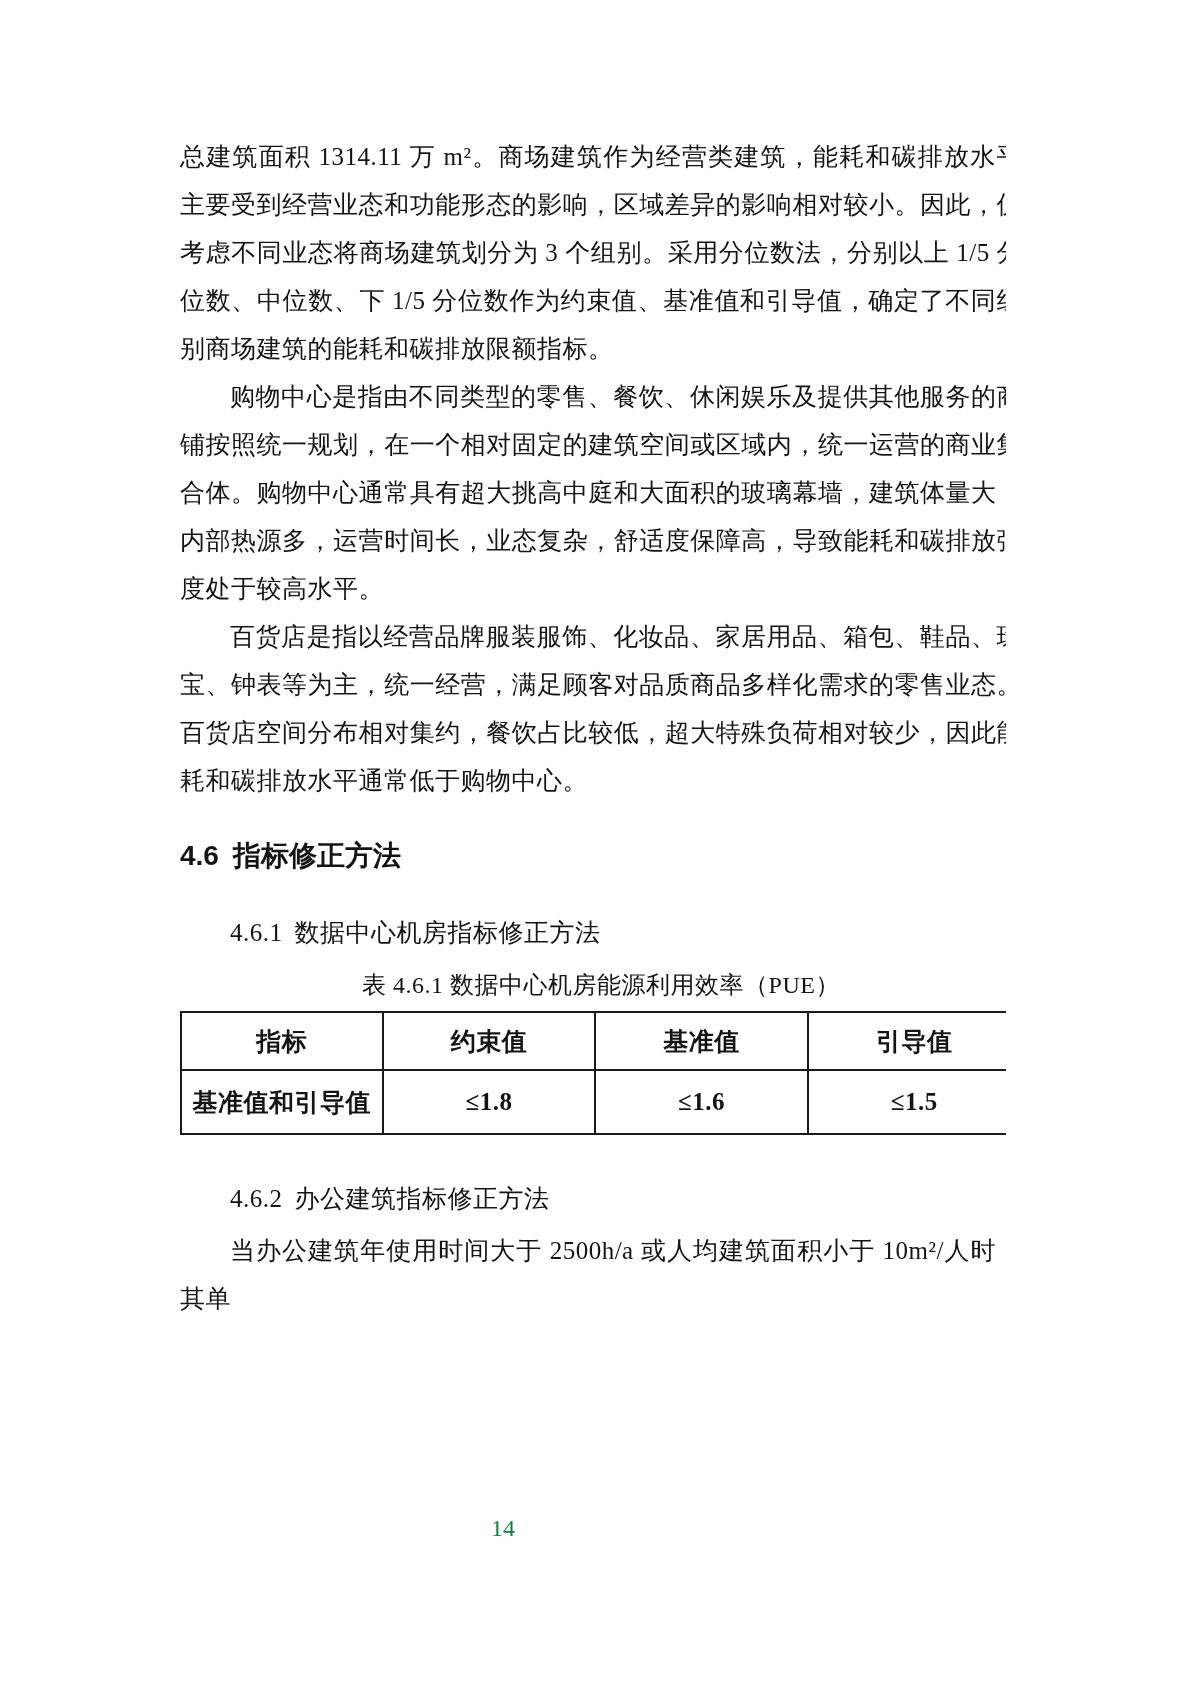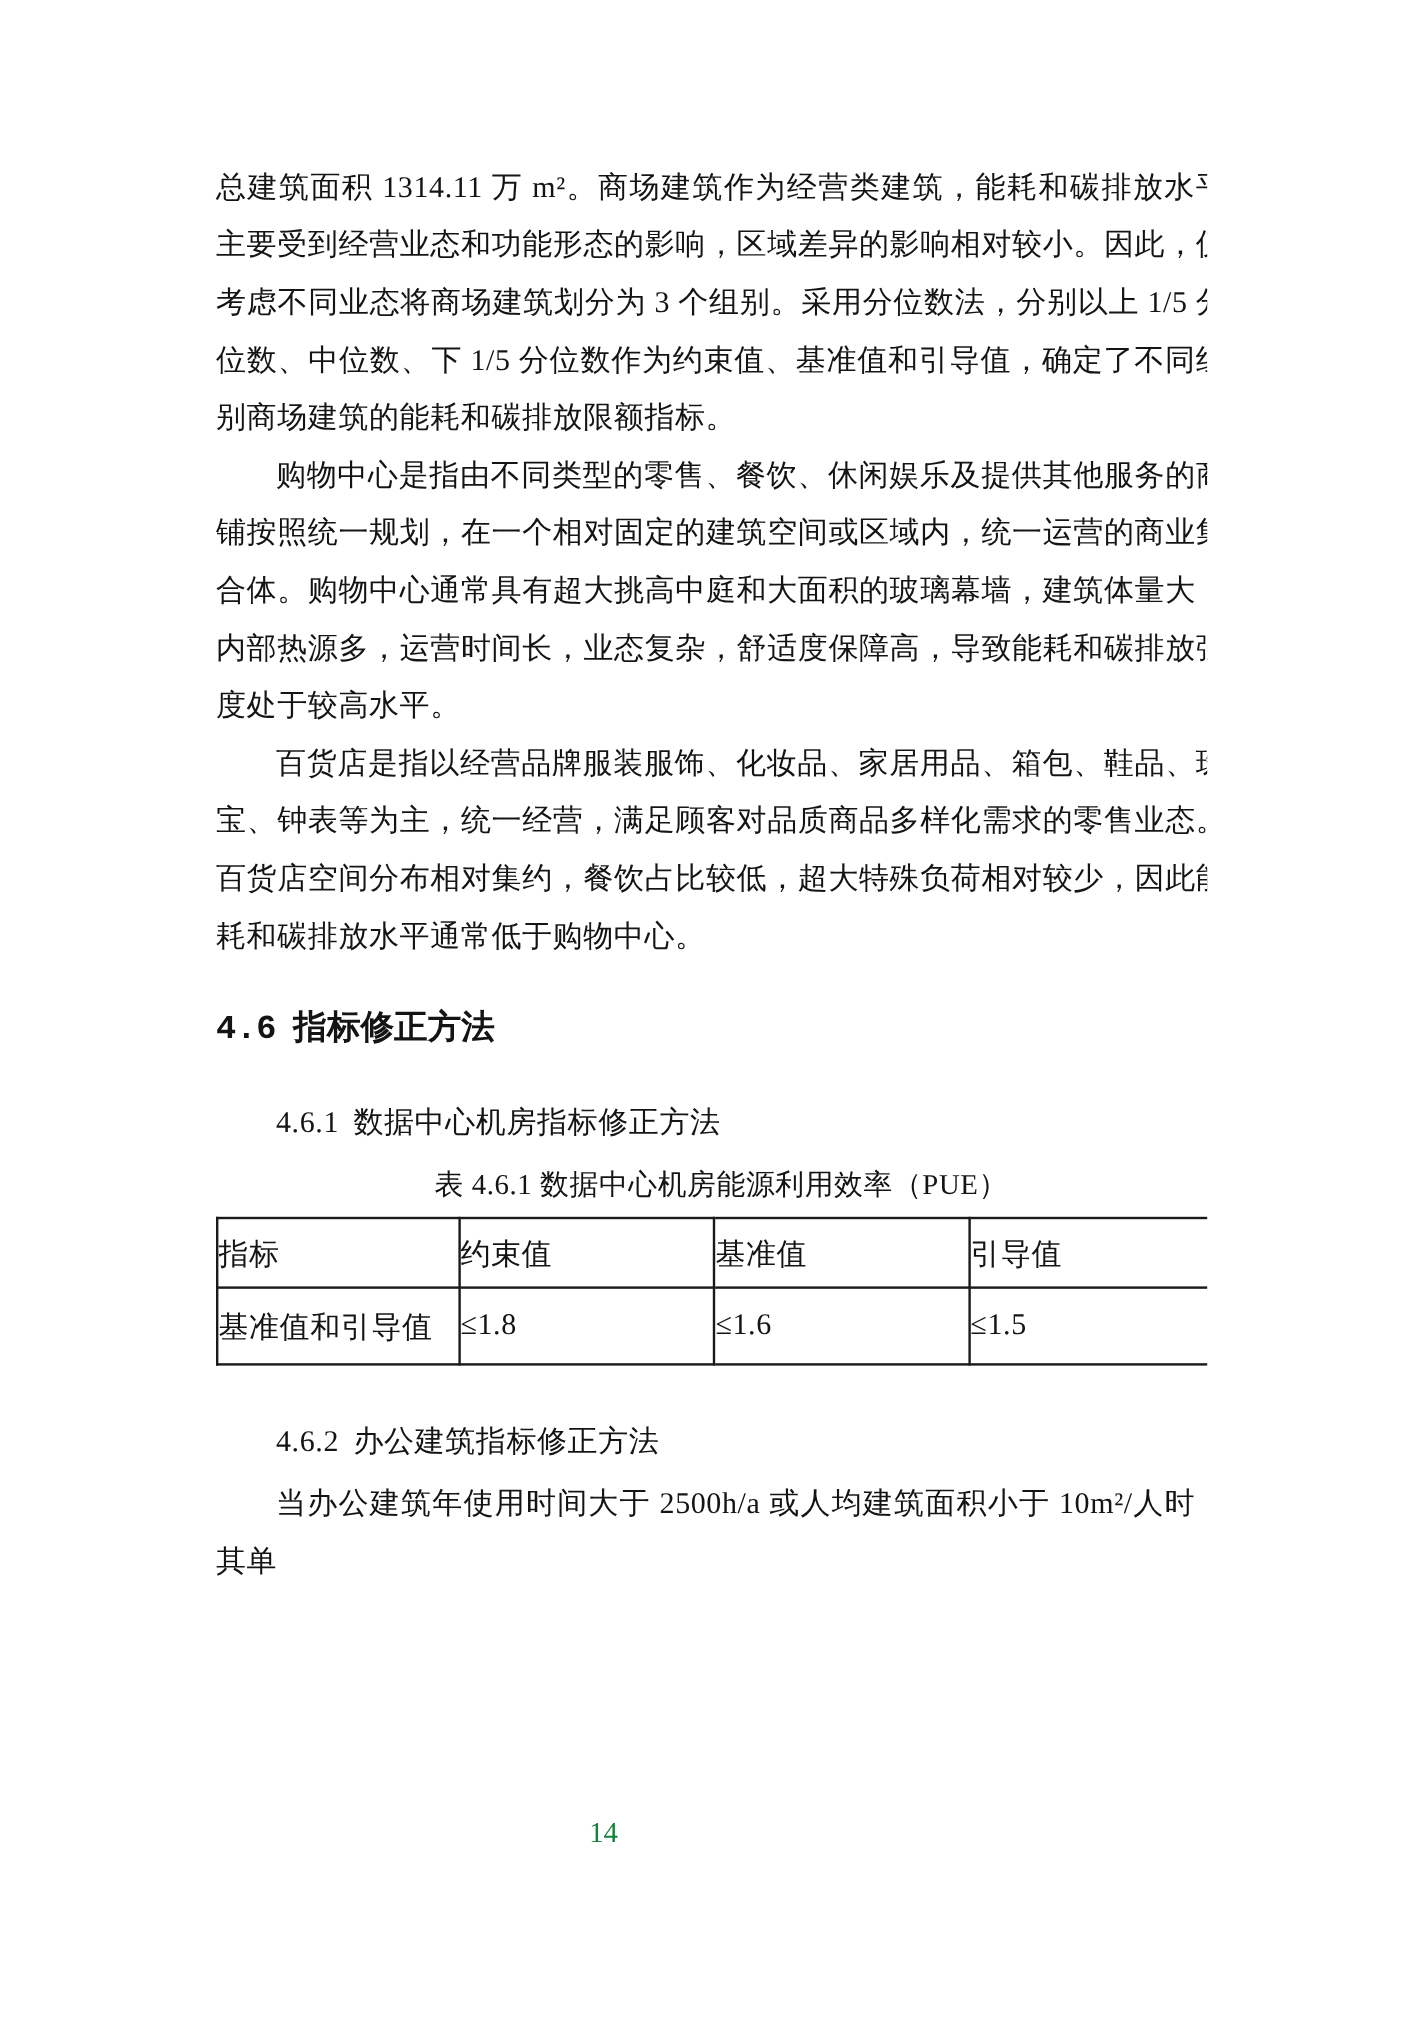--- a/index.html
+++ b/index.html
@@ -34,21 +34,21 @@
     text-indent: 0;
   }
   .section-heading {
     margin: 26px 0 0 0;
     font-size: 28px;
     line-height: 50px;
     font-weight: bold;
     font-family: "Liberation Sans", "DejaVu Sans", sans-serif;
   }
   .section-heading .sec-num {
-    font-family: Liberation Mono, monospace;
+    font-family: Liberation Sans, sans-serif;
     margin-right: 14px;
   }
   .subsection-heading {
     margin: 28px 0 0 0;
     font-size: 25px;
     line-height: 48px;
     font-weight: normal;
     padding-left: 2em;
     letter-spacing: 0.5px;
   }
@@ -67,23 +67,23 @@
     letter-spacing: 0.5px;
   }
   table.pue-table {
     width: 100%;
     border-collapse: collapse;
     table-layout: fixed;
   }
   table.pue-table th,
   table.pue-table td {
     border: 2px solid #1a1a1a;
-    text-align: left;
+    text-align: center;
     vertical-align: middle;
-    font-weight: normal;
+    font-weight: bold;
     font-size: 25px;
     letter-spacing: 0.5px;
     padding: 0;
   }
   table.pue-table th { height: 56px; }
   table.pue-table td { height: 62px; }
   .col-0 { width: 24%; }
   .col-1 { width: 25.3%; }
   .col-2 { width: 25.3%; }
   .col-3 { width: 25.4%; }

